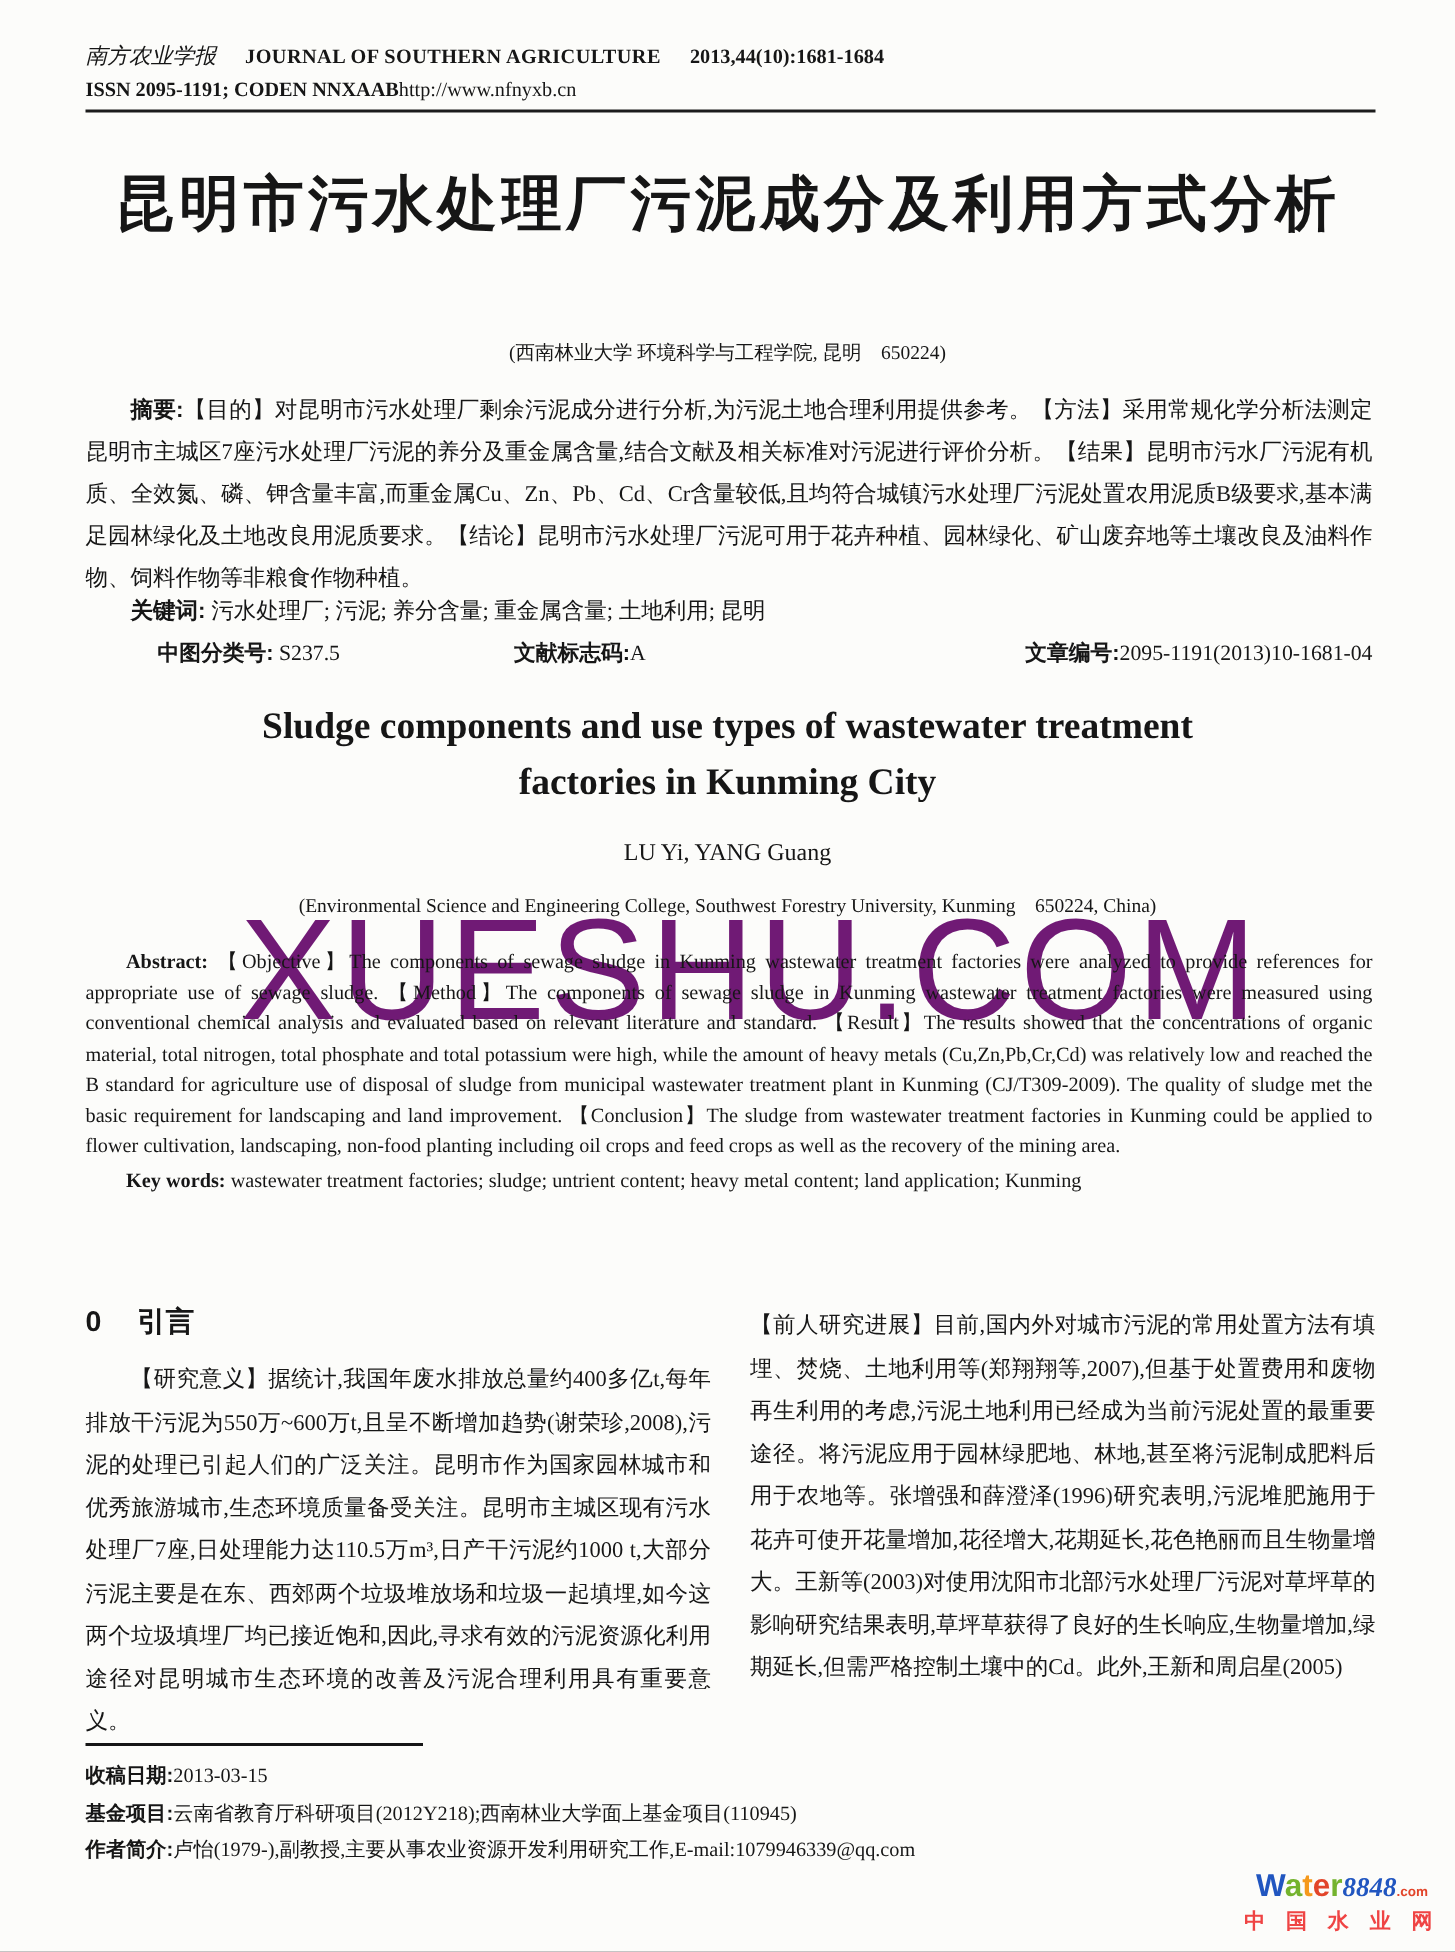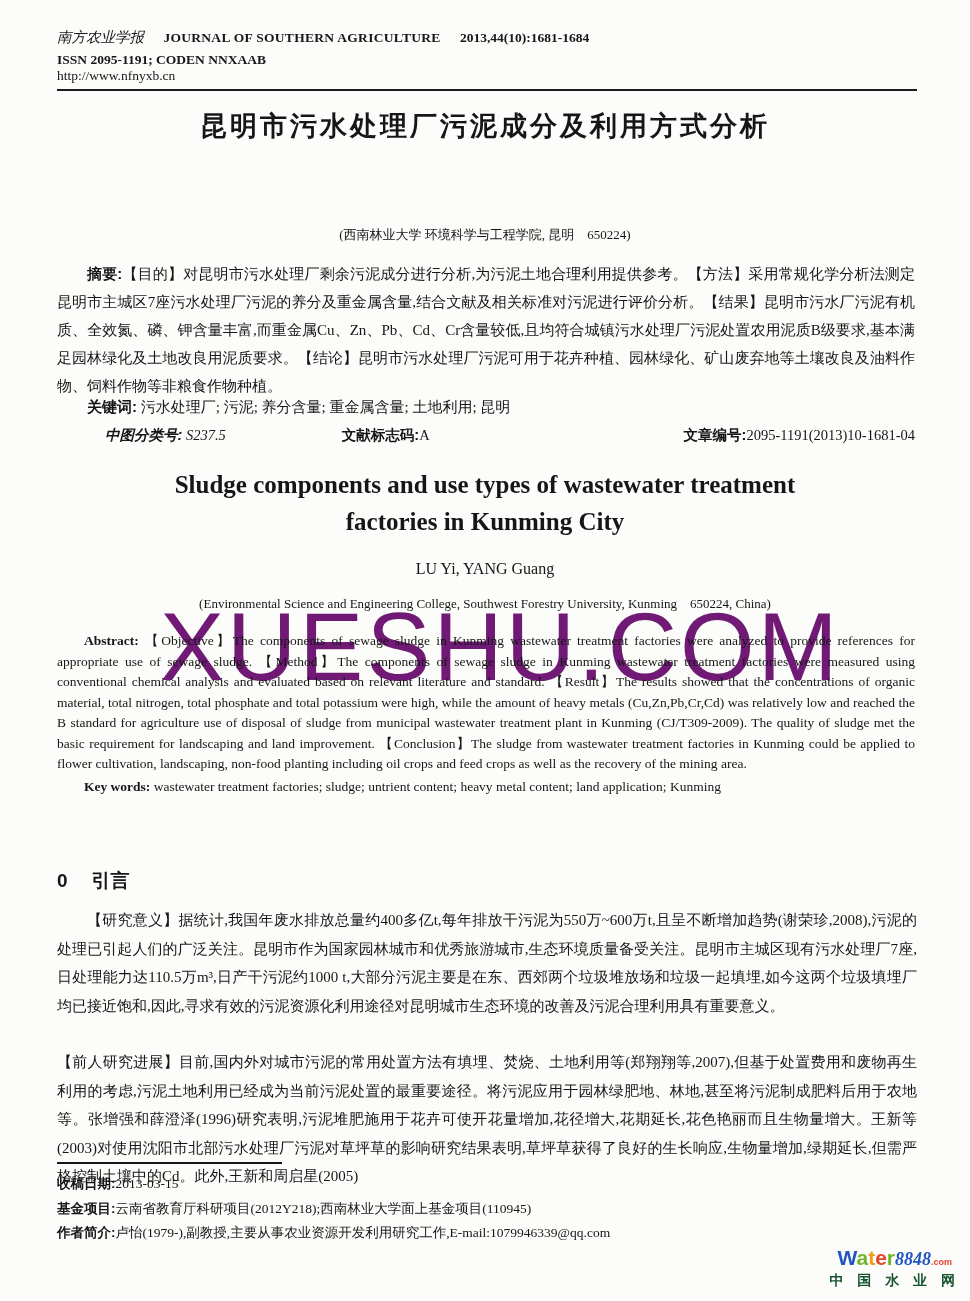--- a/index.html
+++ b/index.html
@@ -12,61 +12,61 @@
     font-family:"Liberation Serif", serif;
     overflow:hidden;
   }
   .abs { position:absolute; }
 
   
   .hdr { left:57px; right:53px; top:28px; font-size:13.5px; }
   .hdr-row1 .jcn { font-weight:normal; font-style:italic; font-size:14.5px; }
   .hdr-row1 .jen { margin-left:16px; font-weight:bold; letter-spacing:.3px;text-align:center; }
   .hdr-row1 .iss { margin-left:16px; font-weight:bold; }
-  .hdr-row2 { margin-top:5px; display:flex; justify-content:flex-start;flex-direction:column; }
+  .hdr-row2 { margin-top:5px; display:flex; justify-content:flex-start; }
   .hdr-row2 .issn { font-weight:bold; }
   .hdr-rule { margin-top:5px; border-top:2.5px solid #1c1c1c; }
   .doi { margin-top:13px; font-weight:bold; }
 
   
   .title-cn { top:108px; left:0; right:0; text-align:center;
-    font-size:27px; font-weight:bold; letter-spacing:3px; }
+    font-size:40px; font-weight:bold; letter-spacing:3px; }
   .authors-cn { top:190px; left:0; right:0; text-align:center; font-size:17px; letter-spacing:1px; }
   .affil-cn { top:226px; left:0; right:0; text-align:center; font-size:13px; }
 
   
   .abs-cn { top:260px; left:57px; width:858px; font-size:15px; line-height:28px;
     text-align:justify; }
   .abs-cn p { margin:0; text-indent:2em; }
   .blabel { font-weight:bold; font-family:"Liberation Sans", sans-serif; }
   .kw-cn { top:398px; left:57px; width:858px; font-size:15px; }
   .kw-cn .ind { padding-left:2em; }
   .meta-row { top:426px; left:57px; right:55px; display:flex; font-size:14.5px; }
-  .meta-row .m1 { margin-left:48px;font-style:italic; }
+  .meta-row .m1 { margin-left:48px; }
   .meta-row .m2 { margin-left:116px; }
   .meta-row .m3 { margin-left:auto; }
 
   
   .title-en { top:466px; left:0; right:0; text-align:center;
     font-size:25px; line-height:37px; font-weight:bold; }
   .authors-en { top:560px; left:0; right:0; text-align:center; font-size:16px; }
   .affil-en { top:595px; left:0; right:0; text-align:center; font-size:13px; }
 
   
   .watermark { top:592px; left:160px; font-size:96px; letter-spacing:3px;
     color:#701a75; z-index:0; font-family:Liberation Sans, sans-serif; white-space:nowrap; }
 
   
   .abs-en { top:631px; left:57px; width:858px; font-size:13.5px; line-height:20.5px;
     text-align:justify; z-index:1; }
   .abs-en p { margin:0; text-indent:2em; }
   .abs-en .kw { margin-top:2px; }
 
   
-  .body-cols { top:868px; left:57px; right:53px; display:flex; gap:26px; z-index:1;flex-direction:column; }
+  .body-cols { top:868px; left:57px; right:53px; display:flex; gap:26px; z-index:1; }
   .col { flex:1 1 0; }
   .sec-h { font-size:19px; font-weight:bold; font-family:"Liberation Sans", sans-serif; }
   .sec-h .num { margin-right:24px; }
   .col p { margin:12px 0 0 0; font-size:15px; line-height:28.5px; text-align:justify; }
   .col.right p { margin-top:2px; }
   .indent { text-indent:2em; }
 
   
   .footer { top:1162px; left:57px; right:53px; font-size:13.5px; line-height:24.5px; }
   .fn-rule { width:225px; border-top:2px solid #161616; margin-bottom:8px; }
@@ -144,16 +144,16 @@
     <div class="fn-rule"></div>
     <div><span class="blabel">收稿日期:</span><span>2013-03-15</span></div>
     <div><span class="blabel">基金项目:</span><span>云南省教育厅科研项目(2012Y218);西南林业大学面上基金项目(110945)</span></div>
     <div><span class="blabel">作者简介:</span><span>卢怡(1979-),副教授,主要从事农业资源开发利用研究工作,E-mail:1079946339@qq.com</span></div>
   </div>
 
   <div class="abs logo">
     <div class="logo-row1">
       <span class="logo-water"><span style="color: rgb(33, 86, 192);">W</span><span style="color: rgb(116, 179, 46);">a</span><span style="color: rgb(245, 153, 28);">t</span><span style="color: rgb(226, 69, 42);">e</span><span style="color: rgb(116, 179, 46);">r</span></span><span class="logo-num" style="color: rgb(33, 86, 192);">8848</span><span class="logo-com" style="color: rgb(226, 69, 42);">.com</span>
     </div>
-    <div class="logo-tag" style="color: #14532d;">中 国 水 业 网</div>
+    <div class="logo-tag" style="color: #ef4444;">中 国 水 业 网</div>
   </div>
 
 </div>
 
 </body></html>

